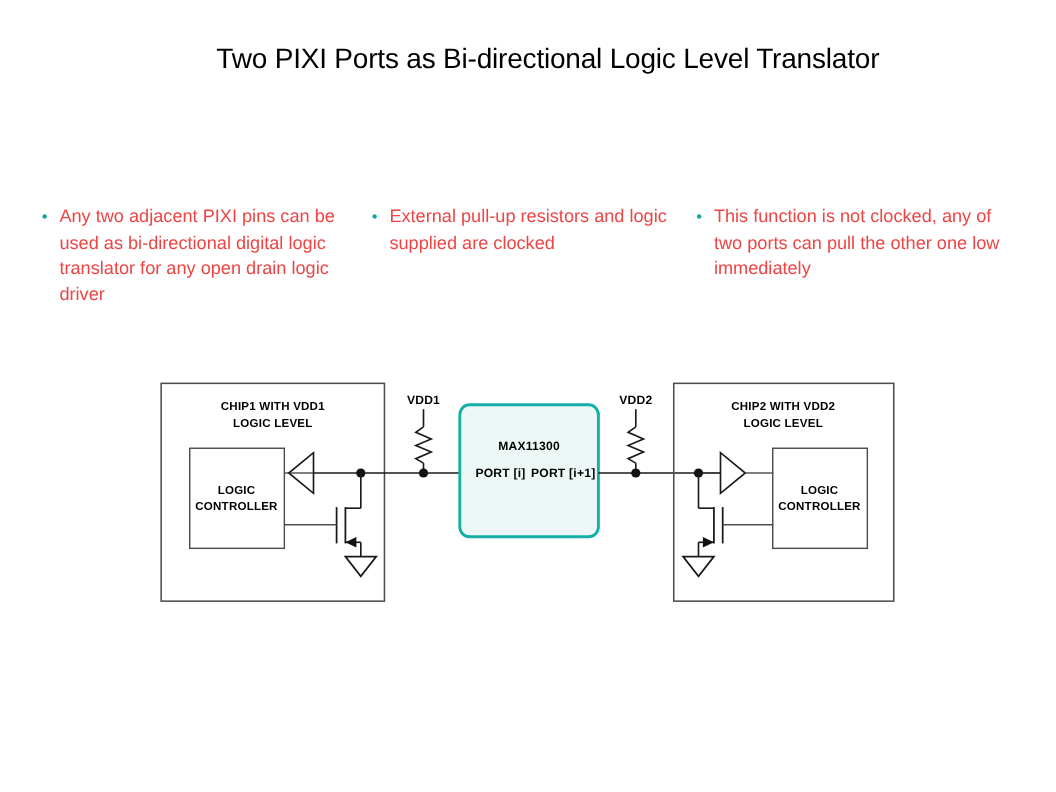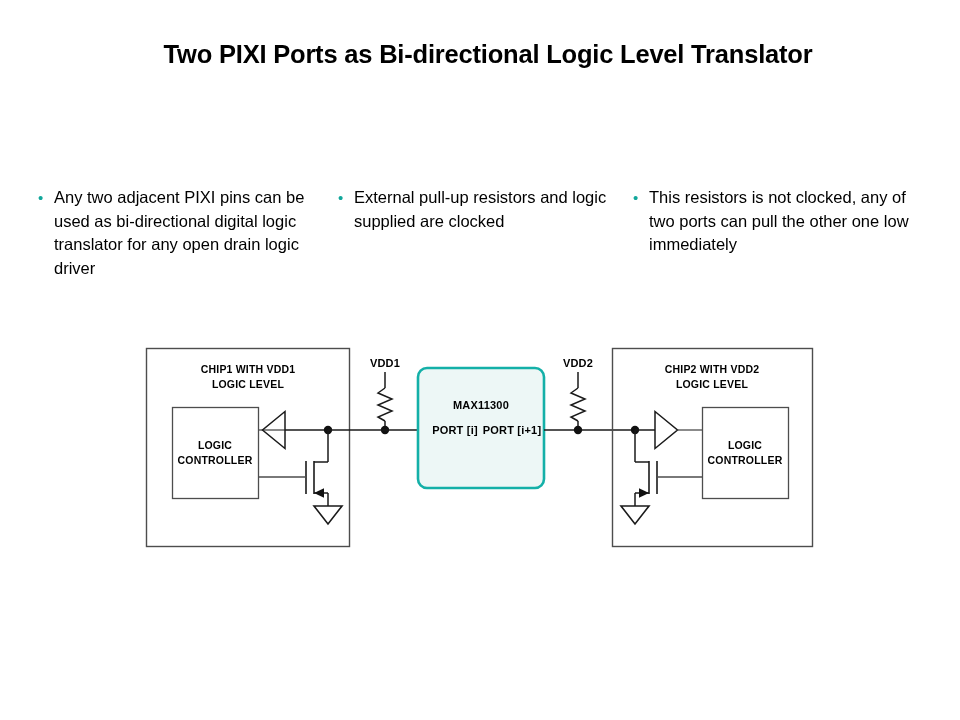--- a/index.html
+++ b/index.html
@@ -16,26 +16,26 @@
   }
   #slide {
     position: absolute;
     left: 0; top: 0;
     width: 960px;
     height: 720px;
     background: #ffffff;
   }
   #slide-title {
     position: absolute;
-    left: 68px;
+    left: 78px;
     top: 40px;
     width: 840px;
     text-align: center;
     font-size: 25.5px;
-    font-weight: bold;
+    font-weight: normal;
     color: #000000;
     letter-spacing: -0.2px;
     font-family: "Liberation Sans", sans-serif;
     white-space: nowrap;
   }
   .bullet-col {
     position: absolute;
     top: 186px;
   }
   #bullet-col-1 { left: 38px;  width: 292px; }
@@ -52,21 +52,21 @@
     font-size: 15px;
     line-height: 23px;
     color: #11A79B;
     text-align: left;
     user-select: none;
   }
   .bullet-text {
     flex: 1 1 auto;
     font-size: 16.5px;
     line-height: 23.5px;
-    color: #000000;
+    color: #ef4444;
     font-family: "Liberation Sans", sans-serif;
   }
   #diagram {
     position: absolute;
     left: 0;
     top: 0;
     width: 960px;
     height: 720px;
   }
   svg text {
@@ -116,21 +116,21 @@
   <div class="bullet-col" id="bullet-col-2">
     <div class="bullet-row">
       <span class="bullet-dot">•</span>
       <span class="bullet-text">External pull-up resistors and logic supplied are clocked</span>
     </div>
   </div>
 
   <div class="bullet-col" id="bullet-col-3">
     <div class="bullet-row">
       <span class="bullet-dot">•</span>
-      <span class="bullet-text">This resistors is not clocked, any of two ports can pull the other one low immediately</span>
+      <span class="bullet-text">This function is not clocked, any of two ports can pull the other one low immediately</span>
     </div>
   </div>
 
   <svg id="diagram" viewBox="0 0 960 720">
 
     <rect x="146.5" y="348.5" width="203" height="198" fill="none" stroke="#4d4d4d" stroke-width="1.4"></rect>
     <text class="chip-label" x="248" y="373" text-anchor="middle">CHIP1 WITH VDD1</text>
     <text class="chip-label" x="248" y="388" text-anchor="middle">LOGIC LEVEL</text>
 
     <rect x="172.5" y="407.5" width="86" height="91" fill="none" stroke="#4d4d4d" stroke-width="1.3"></rect>

